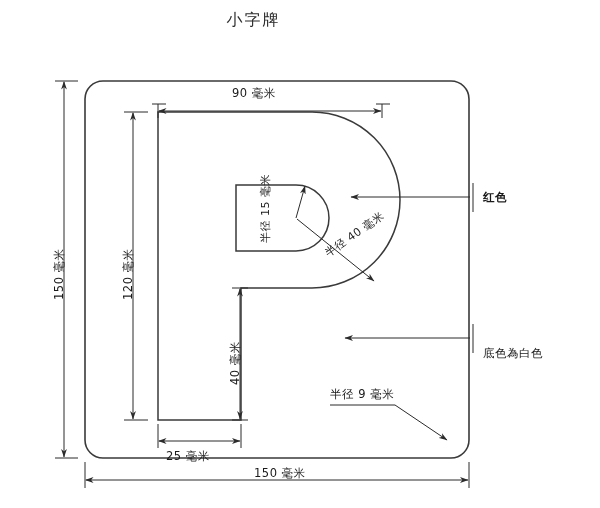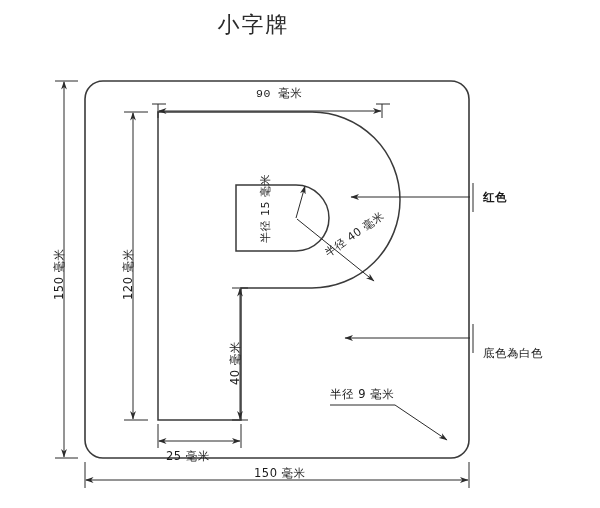--- a/index.html
+++ b/index.html
@@ -19,21 +19,21 @@
     position: relative;
     width: 600px;
     height: 508px;
   }
   #title-text {
     position: absolute;
     left: 0;
     top: 10px;
     width: 507px;
     text-align: center;
-    font-size: 22px;
+    font-size: 16px;
     letter-spacing: 2px;
     color: #2b2b2b;
     font-family: "DejaVu Sans", "Liberation Sans", sans-serif;
   }
   svg#blueprint {
     position: absolute;
     left: 0;
     top: 0;
     width: 600px;
     height: 508px;
@@ -142,21 +142,21 @@
       <line x1="470" y1="197" x2="351" y2="197" stroke="#2b2b2b" stroke-width="1" marker-end="url(#arrR)"></line>
       <line x1="473" y1="183" x2="473" y2="212" stroke="#2b2b2b" stroke-width="1"></line>
     </g>
 
     <g>
       <line x1="470" y1="338" x2="345" y2="338" stroke="#2b2b2b" stroke-width="1" marker-end="url(#arrR)"></line>
       <line x1="473" y1="324" x2="473" y2="353" stroke="#2b2b2b" stroke-width="1"></line>
     </g>
   </svg>
 
-  <div class="lbl" style="left:256px; top:86px;font-family:Liberation Mono, monospace;">90 毫米</div>
+  <div class="lbl" style="left:232px; top:86px;">90 毫米</div>
 
   <div class="lbl lbl-rot90" style="left:52px; top:300px;">150 毫米</div>
 
   <div class="lbl lbl-rot90" style="left:121px; top:300px;">120 毫米</div>
 
   <div class="lbl lbl-rot90" style="left:228px; top:385px;">40 毫米</div>
 
   <div class="lbl" style="left:166px; top:430px;margin-top:19px;">25 毫米</div>
 
   <div class="lbl" style="left:254px; top:466px;">150 毫米</div>

